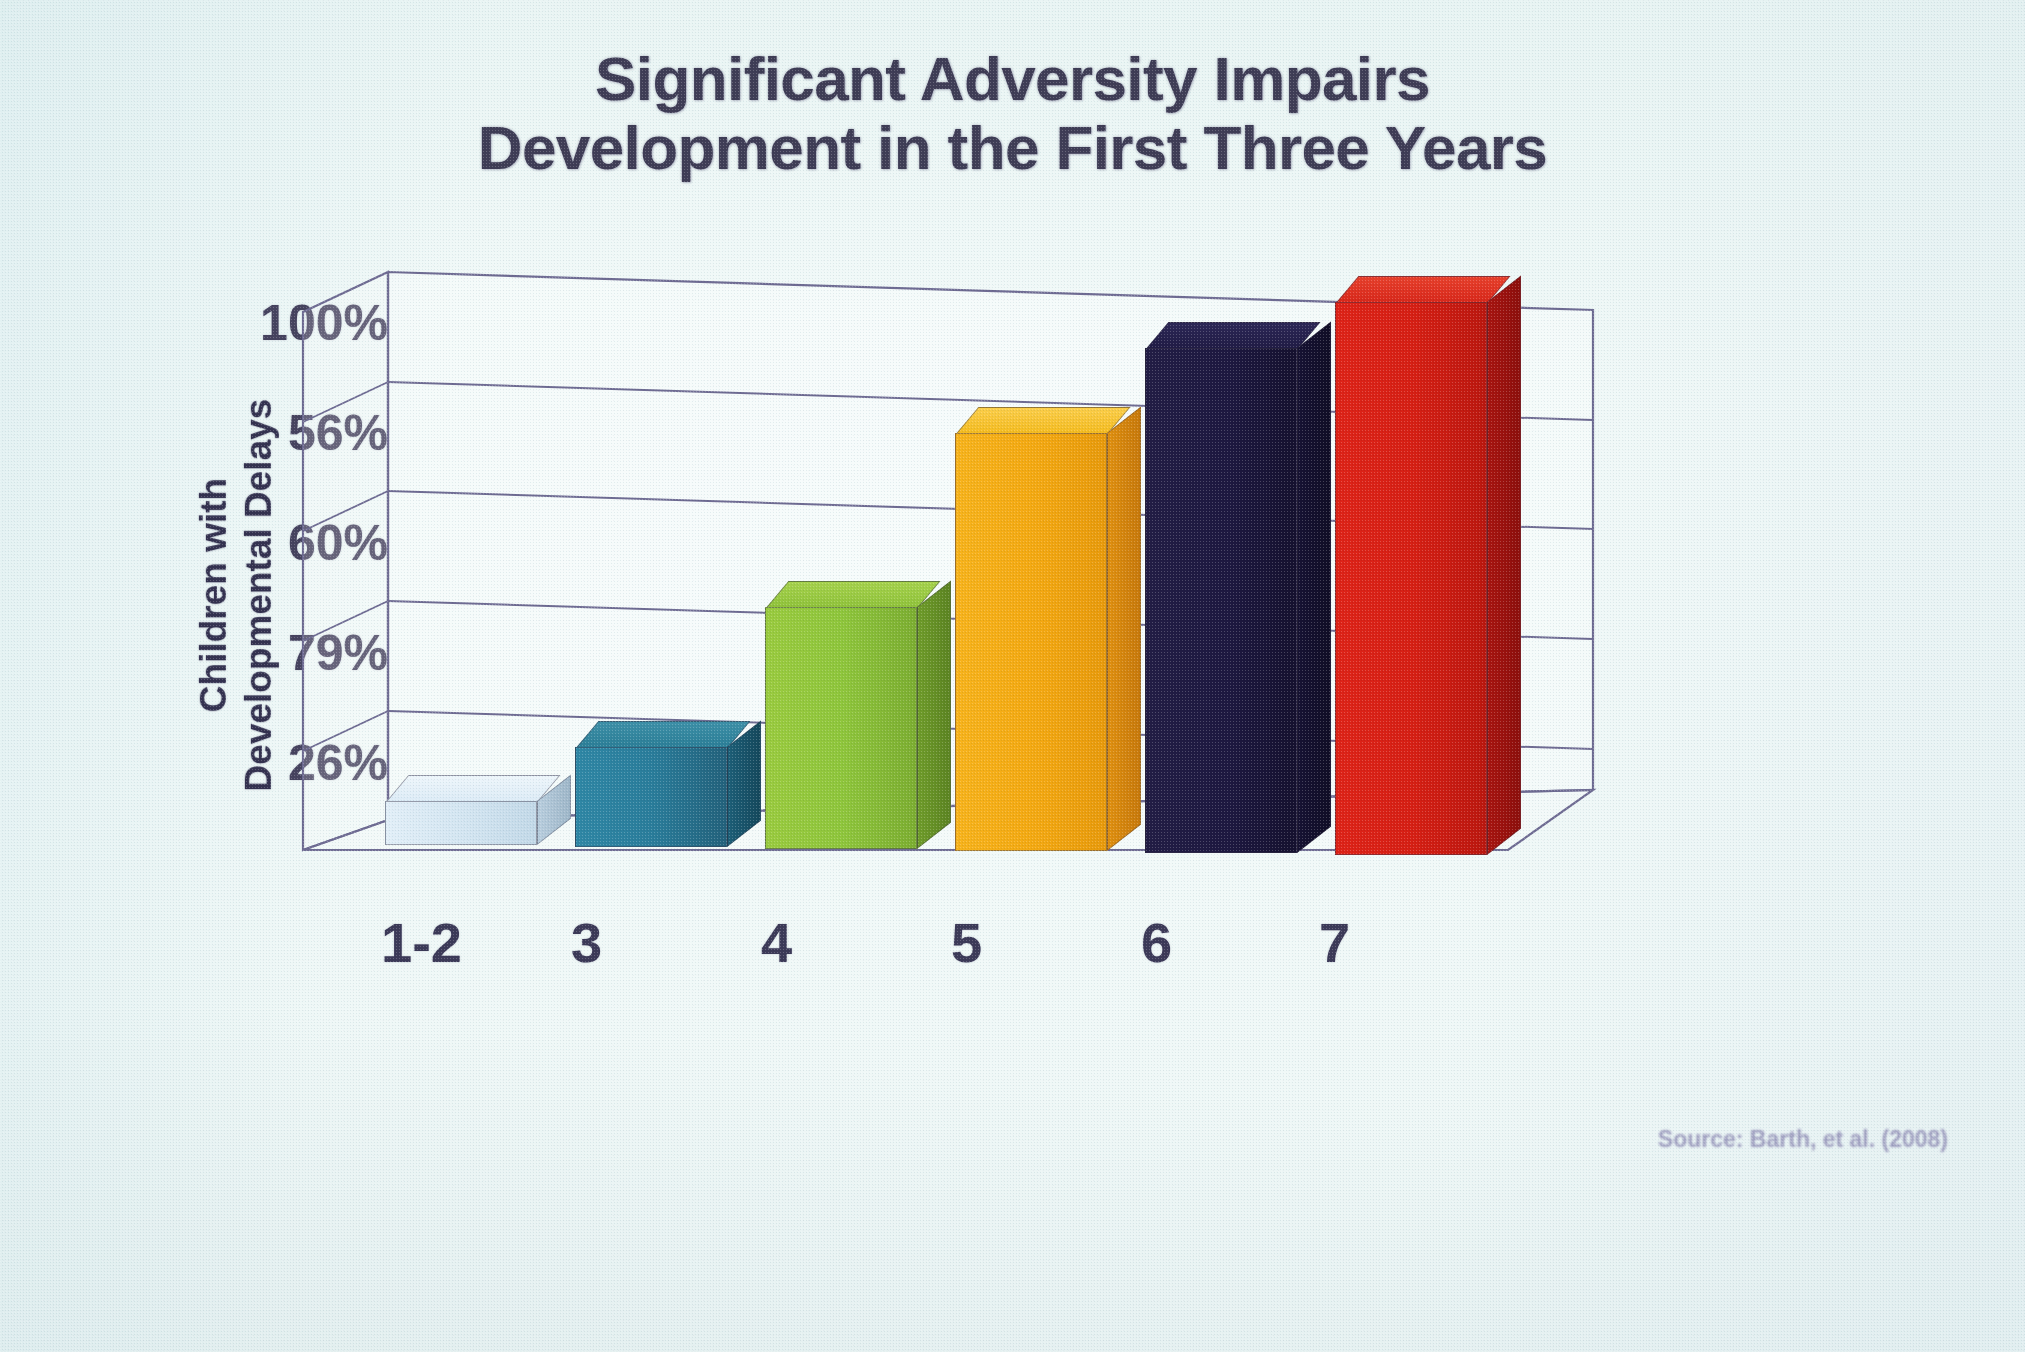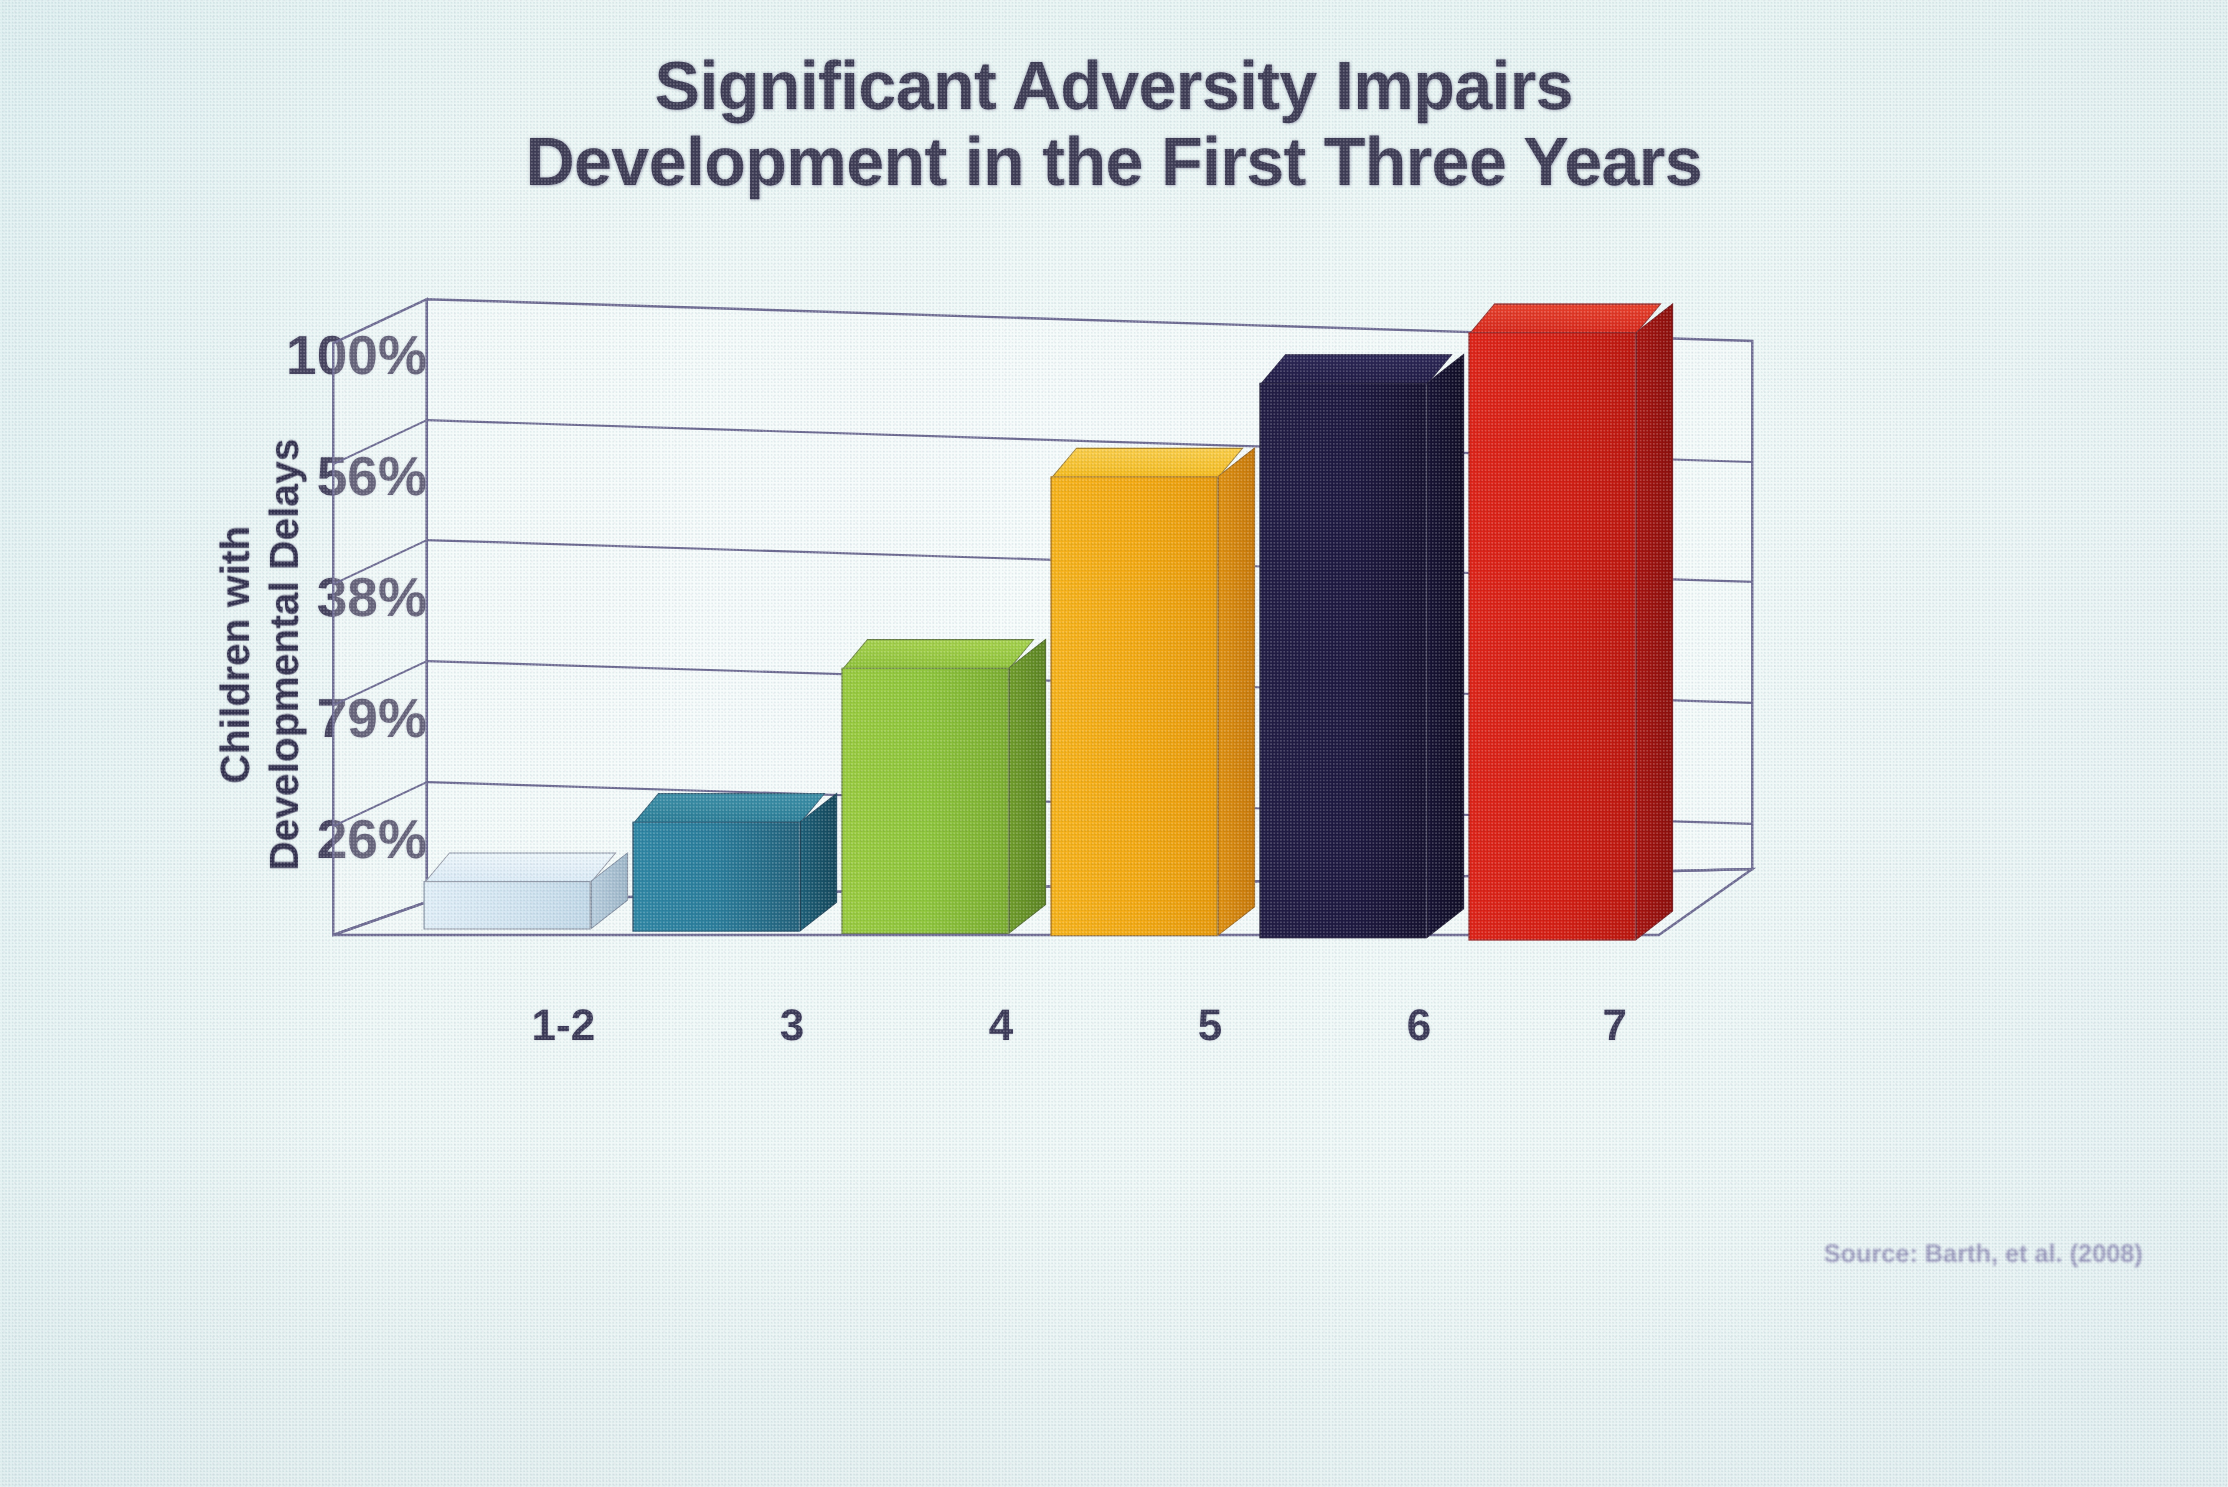--- a/index.html
+++ b/index.html
@@ -120,24 +120,24 @@
   .bar .top{
     position:absolute;
     border:1px solid rgba(60,55,75,.5);
     box-sizing:border-box;
   }
 
   
   #xticks{position:absolute;left:215px;top:660px;width:1290px;height:70px;}
   .xtick{
     position:absolute;
-    text-align:right;
+    text-align:left;
     color:#3c3a58;
     font-weight:bold;
-    font-size:40px;
+    font-size:56px;
     filter:blur(.3px);
     text-shadow:0 0 2px rgba(90,88,120,.35);
   }
 
   #xtitle{
     position:absolute;left:215px;top:760px;width:1290px;
     text-align:center;
     color:#343250;
     font-weight:bold;
     font-size:45px;
@@ -172,21 +172,21 @@
   <div id="chart">
 
     <div id="ytitle">
       <span>Children with</span>
       <span>Developmental Delays</span>
     </div>
 
     <div id="yticks">
       <div class="ytick" style="top:44px;">100%</div>
       <div class="ytick" style="top:154px;">56%</div>
-      <div class="ytick" style="top:264px;">38%</div>
+      <div class="ytick" style="top:264px;">60%</div>
       <div class="ytick" style="top:374px;">79%</div>
       <div class="ytick" style="top:484px;">26%</div>
     </div>
 
     <div id="plot">
 
       <svg id="plotsvg" width="1290" height="640">
 
         <polygon points="85,22 1290,60 1290,540 85,570" fill="rgba(255,255,255,0.30)" stroke="#6f6c93" stroke-width="2.2"></polygon>
 

